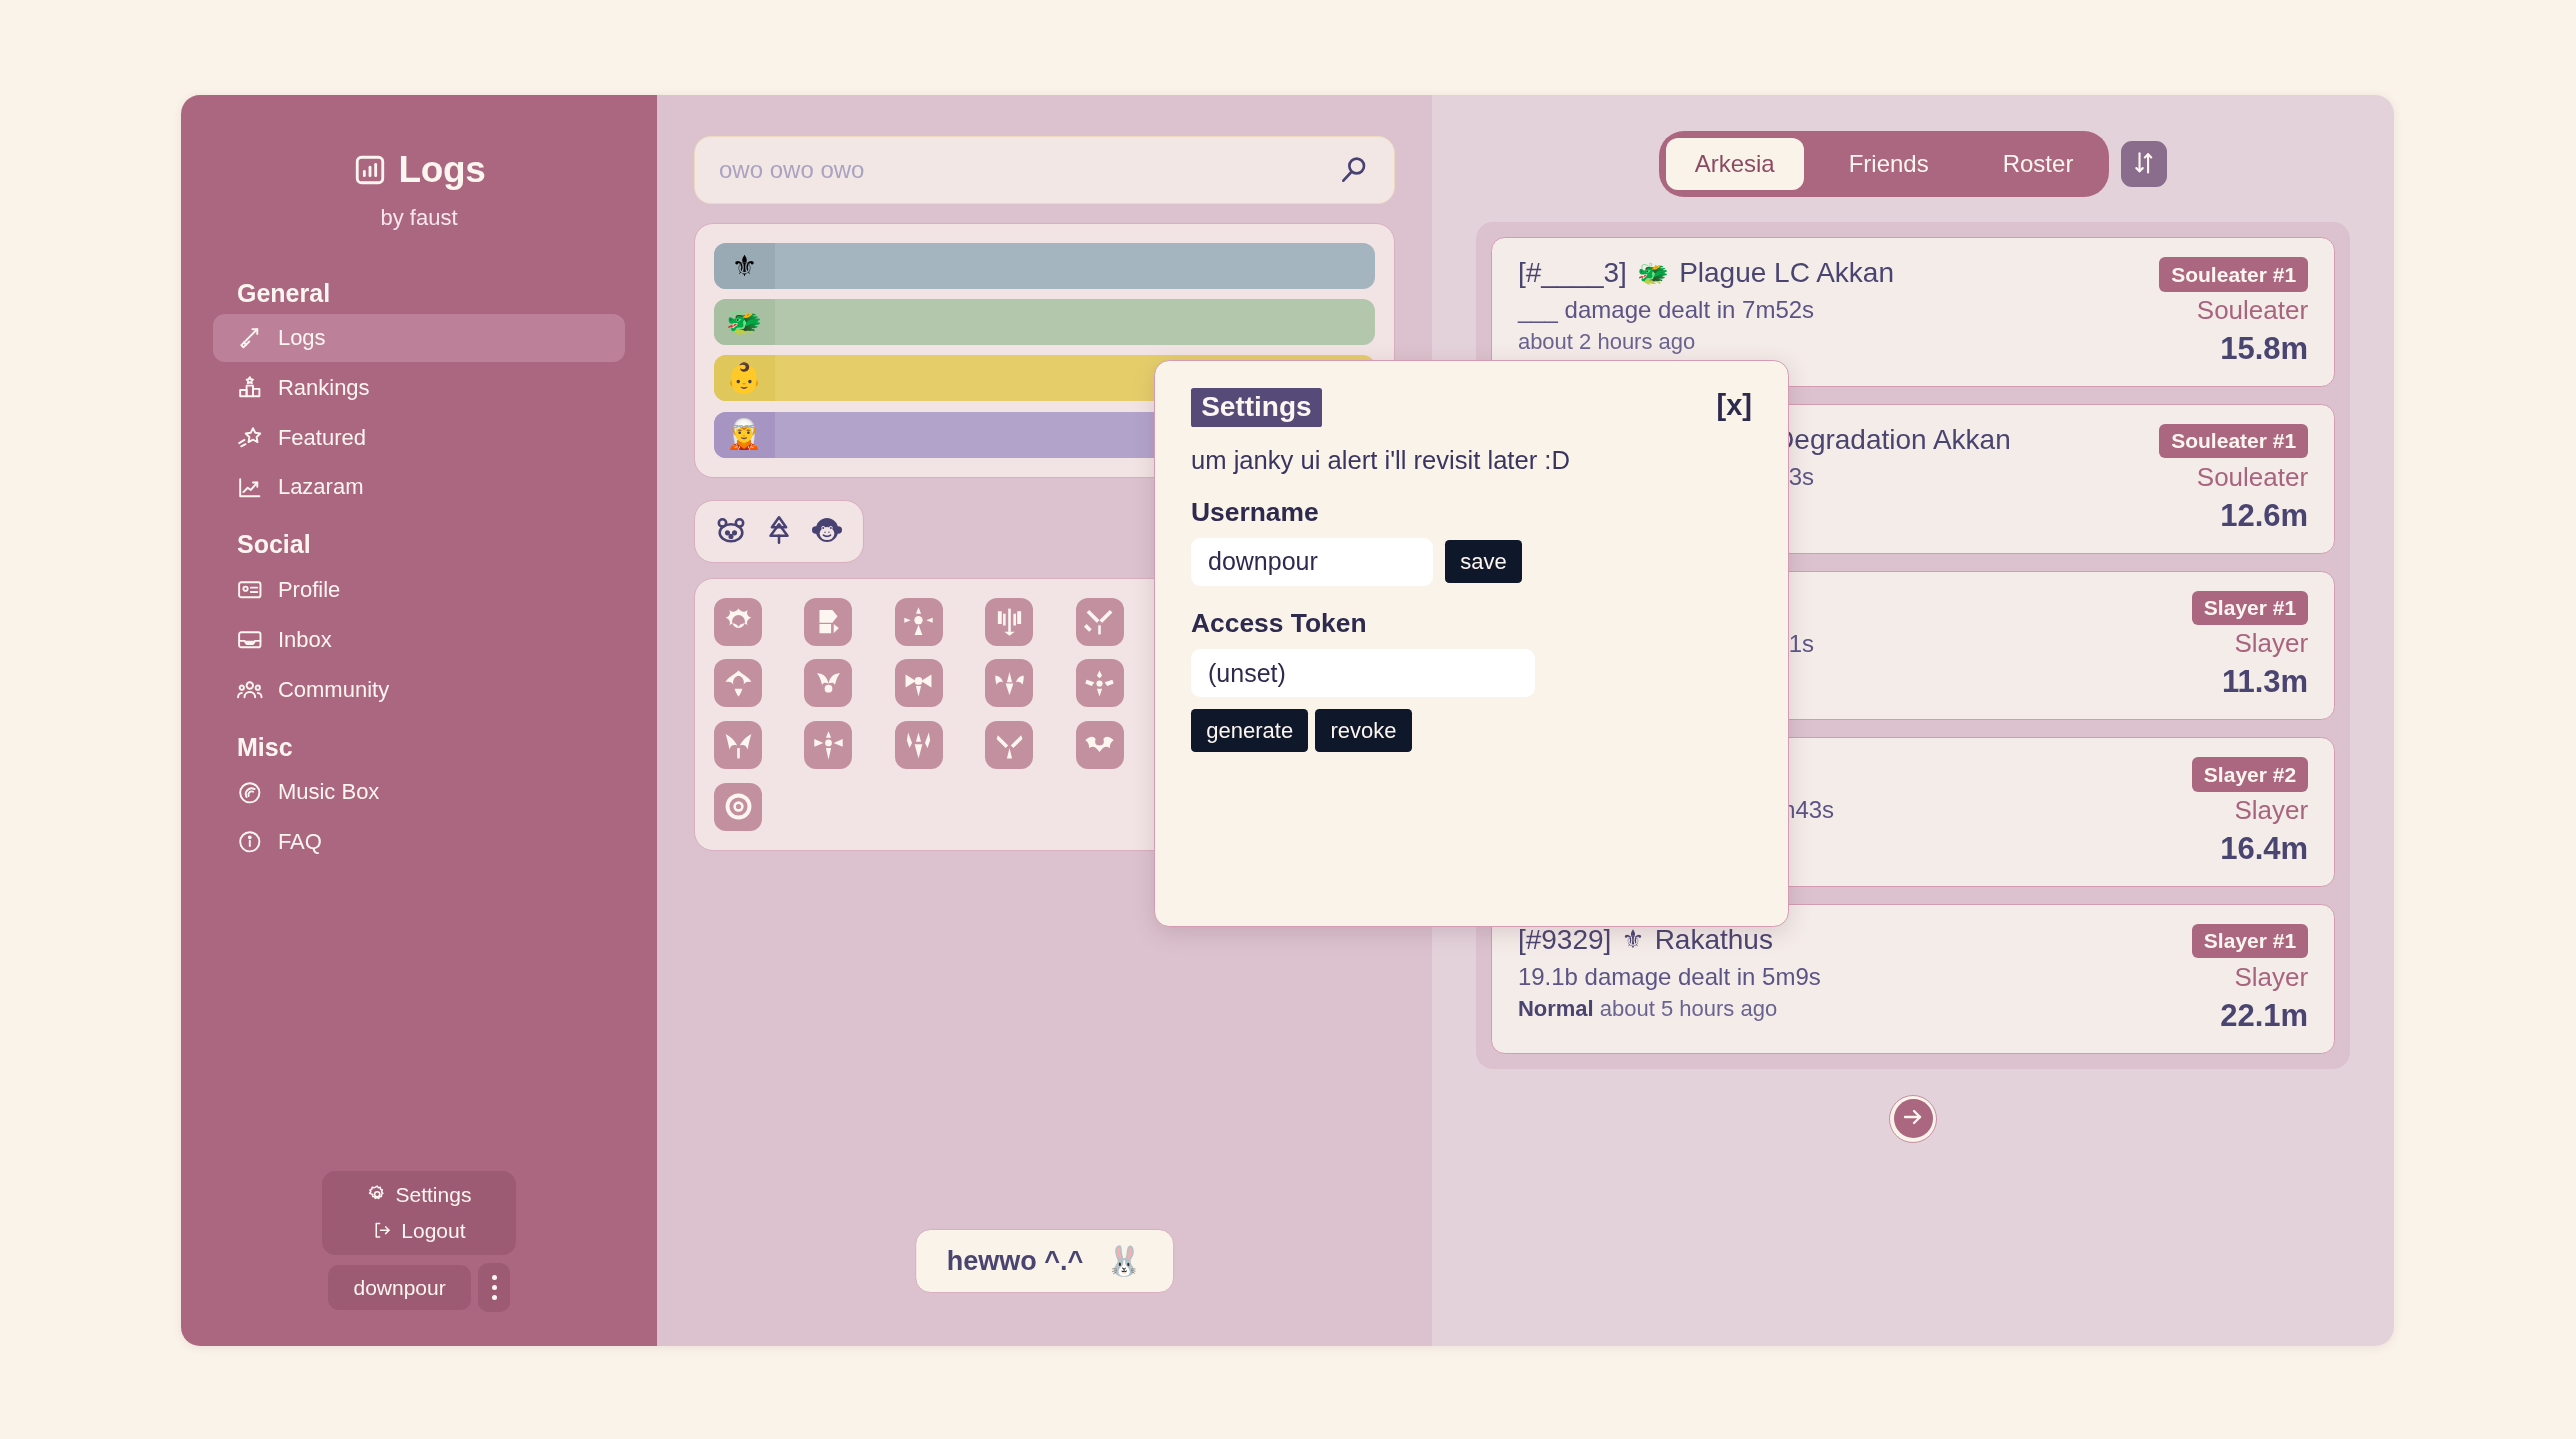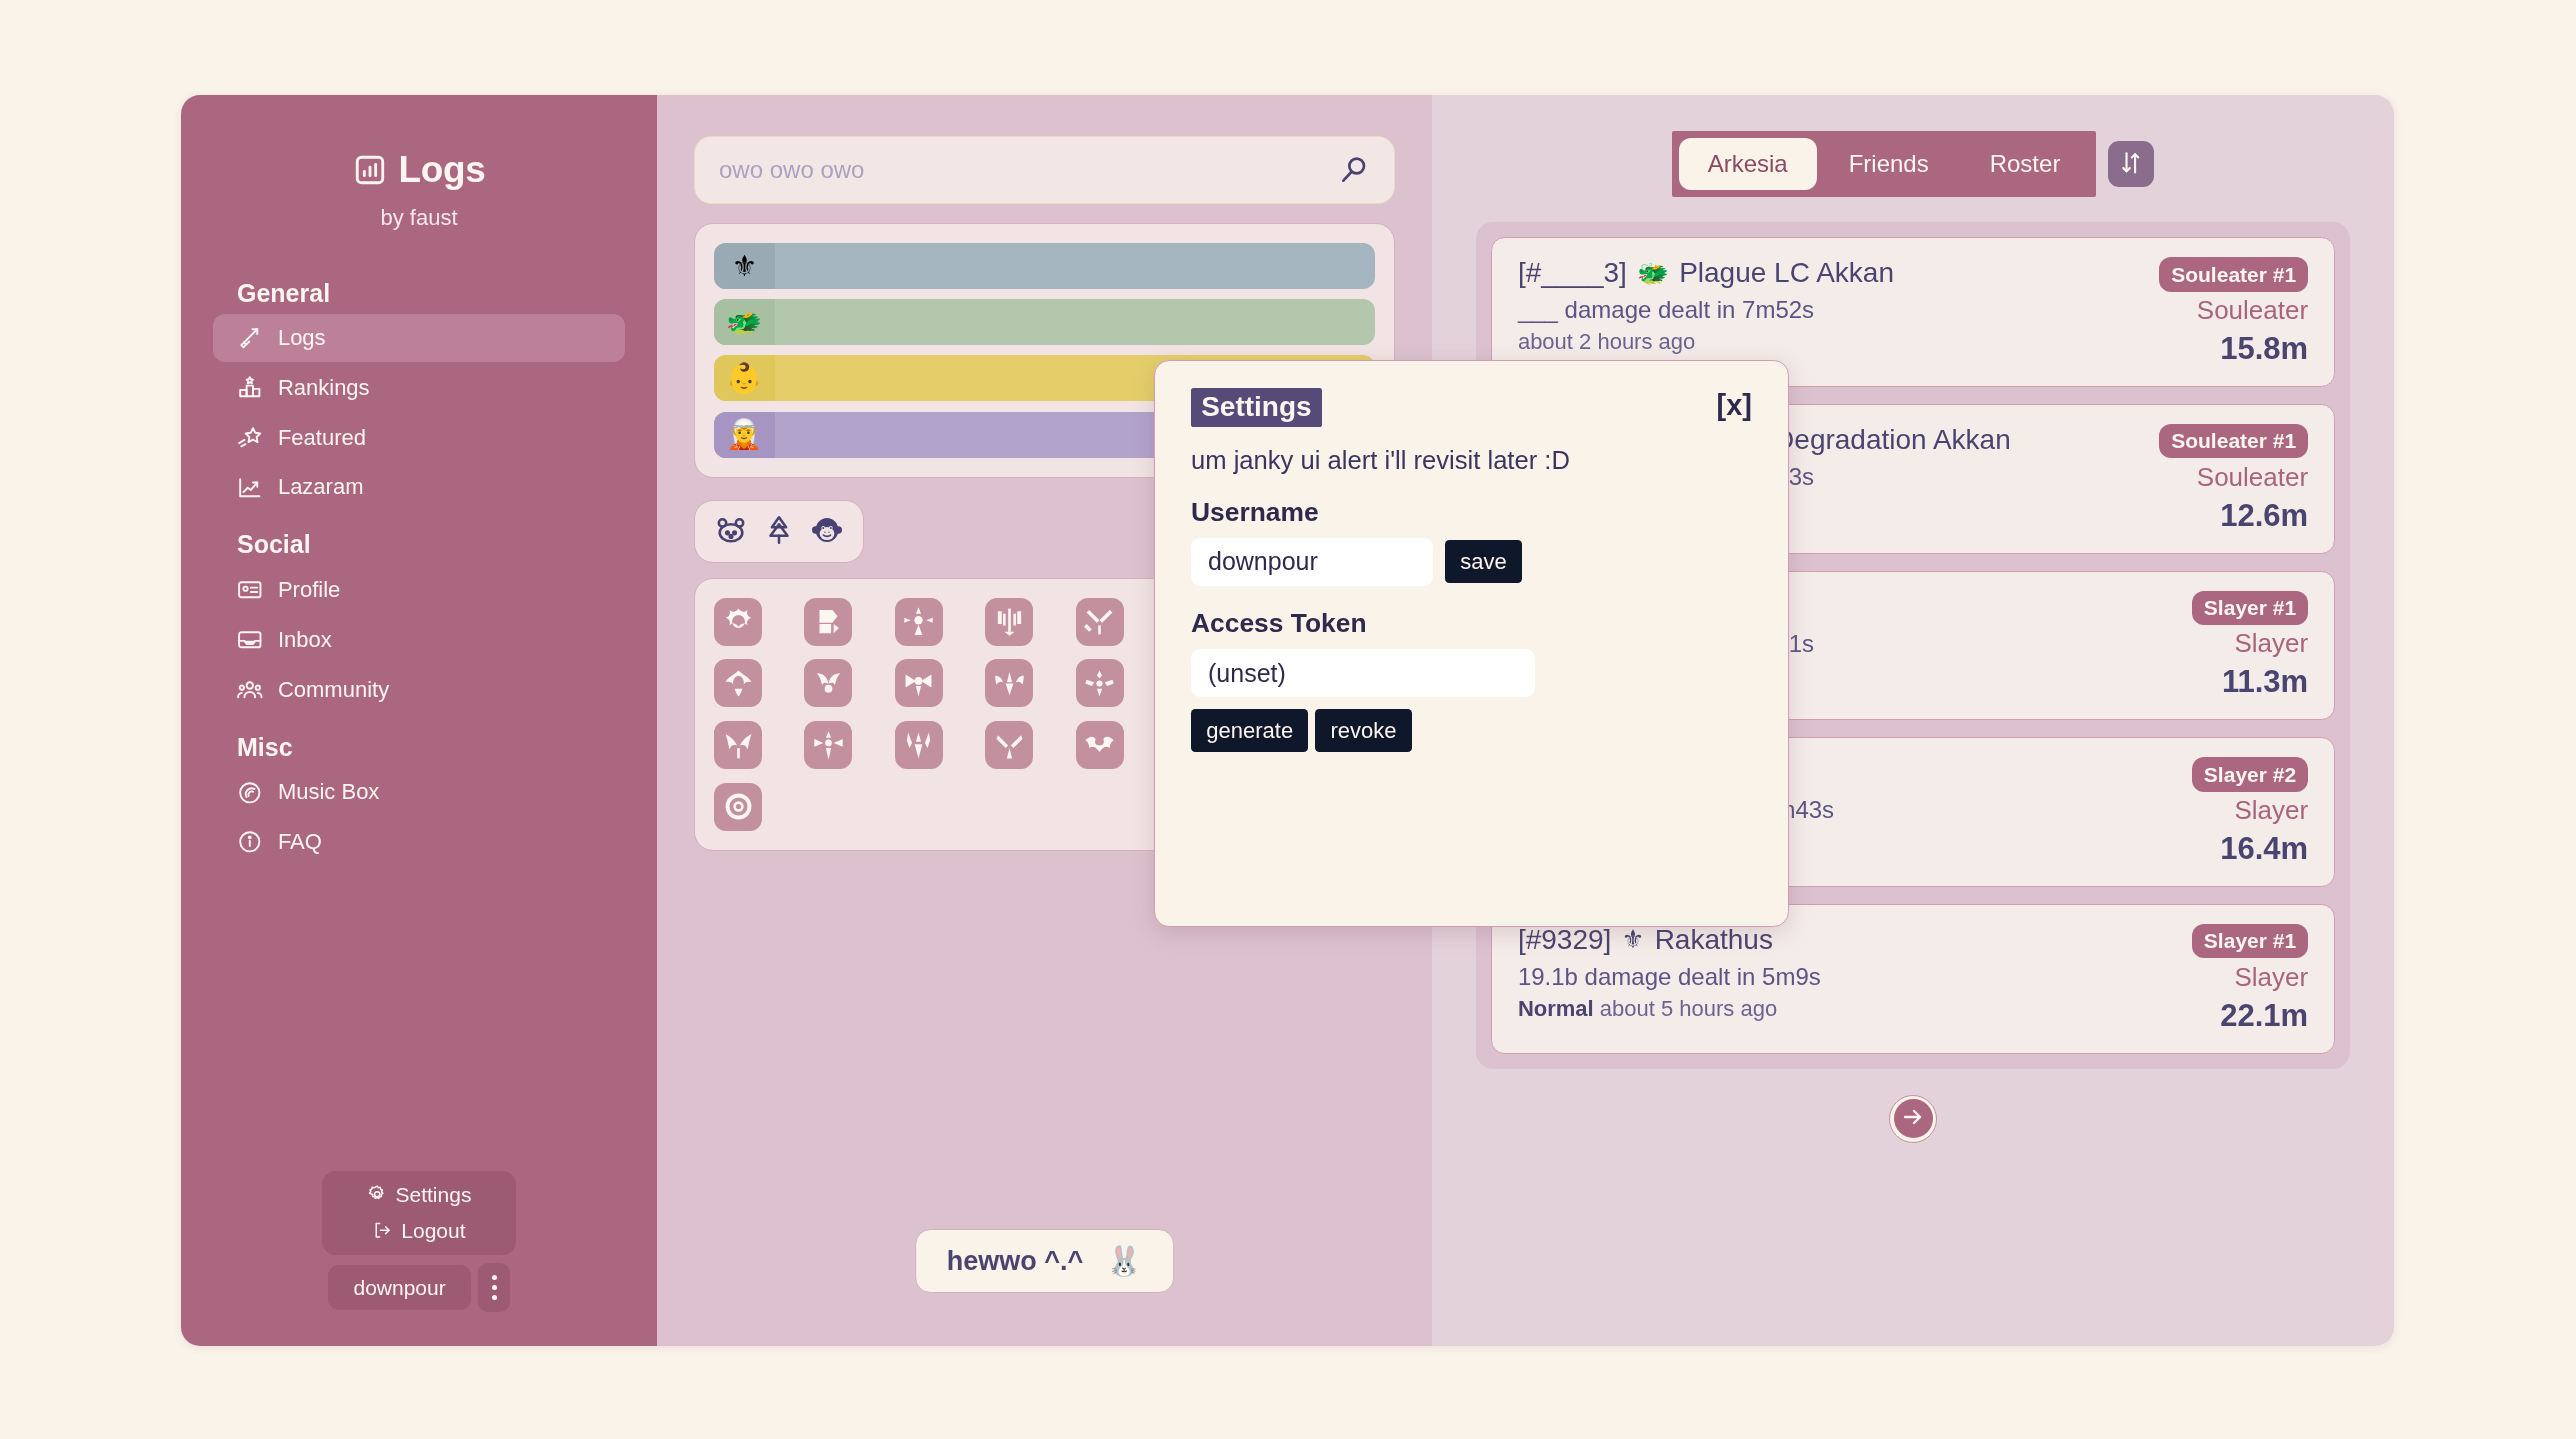--- a/index.html
+++ b/index.html
@@ -169,23 +169,23 @@
   
   .right {
     flex: 1;
     background: #e4d2da;
     padding: 36px 44px 0 44px;
     position: relative;
   }
   .tabbar-wrap { display: flex; align-items: center; gap: 12px; justify-content: center; }
   .tabbar {
     background: #ab6680;
-    border-radius: 2px;
+    border-radius: 25px;
     padding: 6.8px;
-    display: flex; gap: 3px;
+    display: flex; gap: 16px;
   }
   .tab {
     padding: 12px 29px; border-radius: 12px;
     color: #fdf6f0; font-size: 24px; cursor: pointer;
   }
   .tab.active { background: #faf3ea; color: #8c4a63; }
   .sortbtn {
     width: 46px; height: 46px; border-radius: 11px;
     background: #8a6d8c;
     display: flex; align-items: center; justify-content: center;
@@ -222,21 +222,21 @@
   .log-meta {
     font-size: 22px; margin-top: 5.1px; color: #6a6390;
   }
   .log-meta b { font-weight: 700; color: #4a4470; }
   .log-side {
     text-align: right; flex: none; padding-left: 20.4px;
     display: flex; flex-direction: column; align-items: flex-end; gap: 3.4px;
   }
   .rank-badge {
     background: #ab6680; color: #fdf6f0;
-    border-radius: 12px; padding: 5.1px 12px;
+    border-radius: 6px; padding: 5.1px 12px;
     font-size: 21px; font-weight: 700;
   }
   .cls-name { color: #a8637e; font-size: 26px; }
   .dps-val { color: #4a4470; font-size: 31px; font-weight: 700; margin-top: 1.7px; }
 
   .pagebtn {
     width: 48px; height: 48px; border-radius: 50%;
     background: #faf3ea;
     border: 1.7px solid #c58fa5;
     display: flex; align-items: center; justify-content: center;

